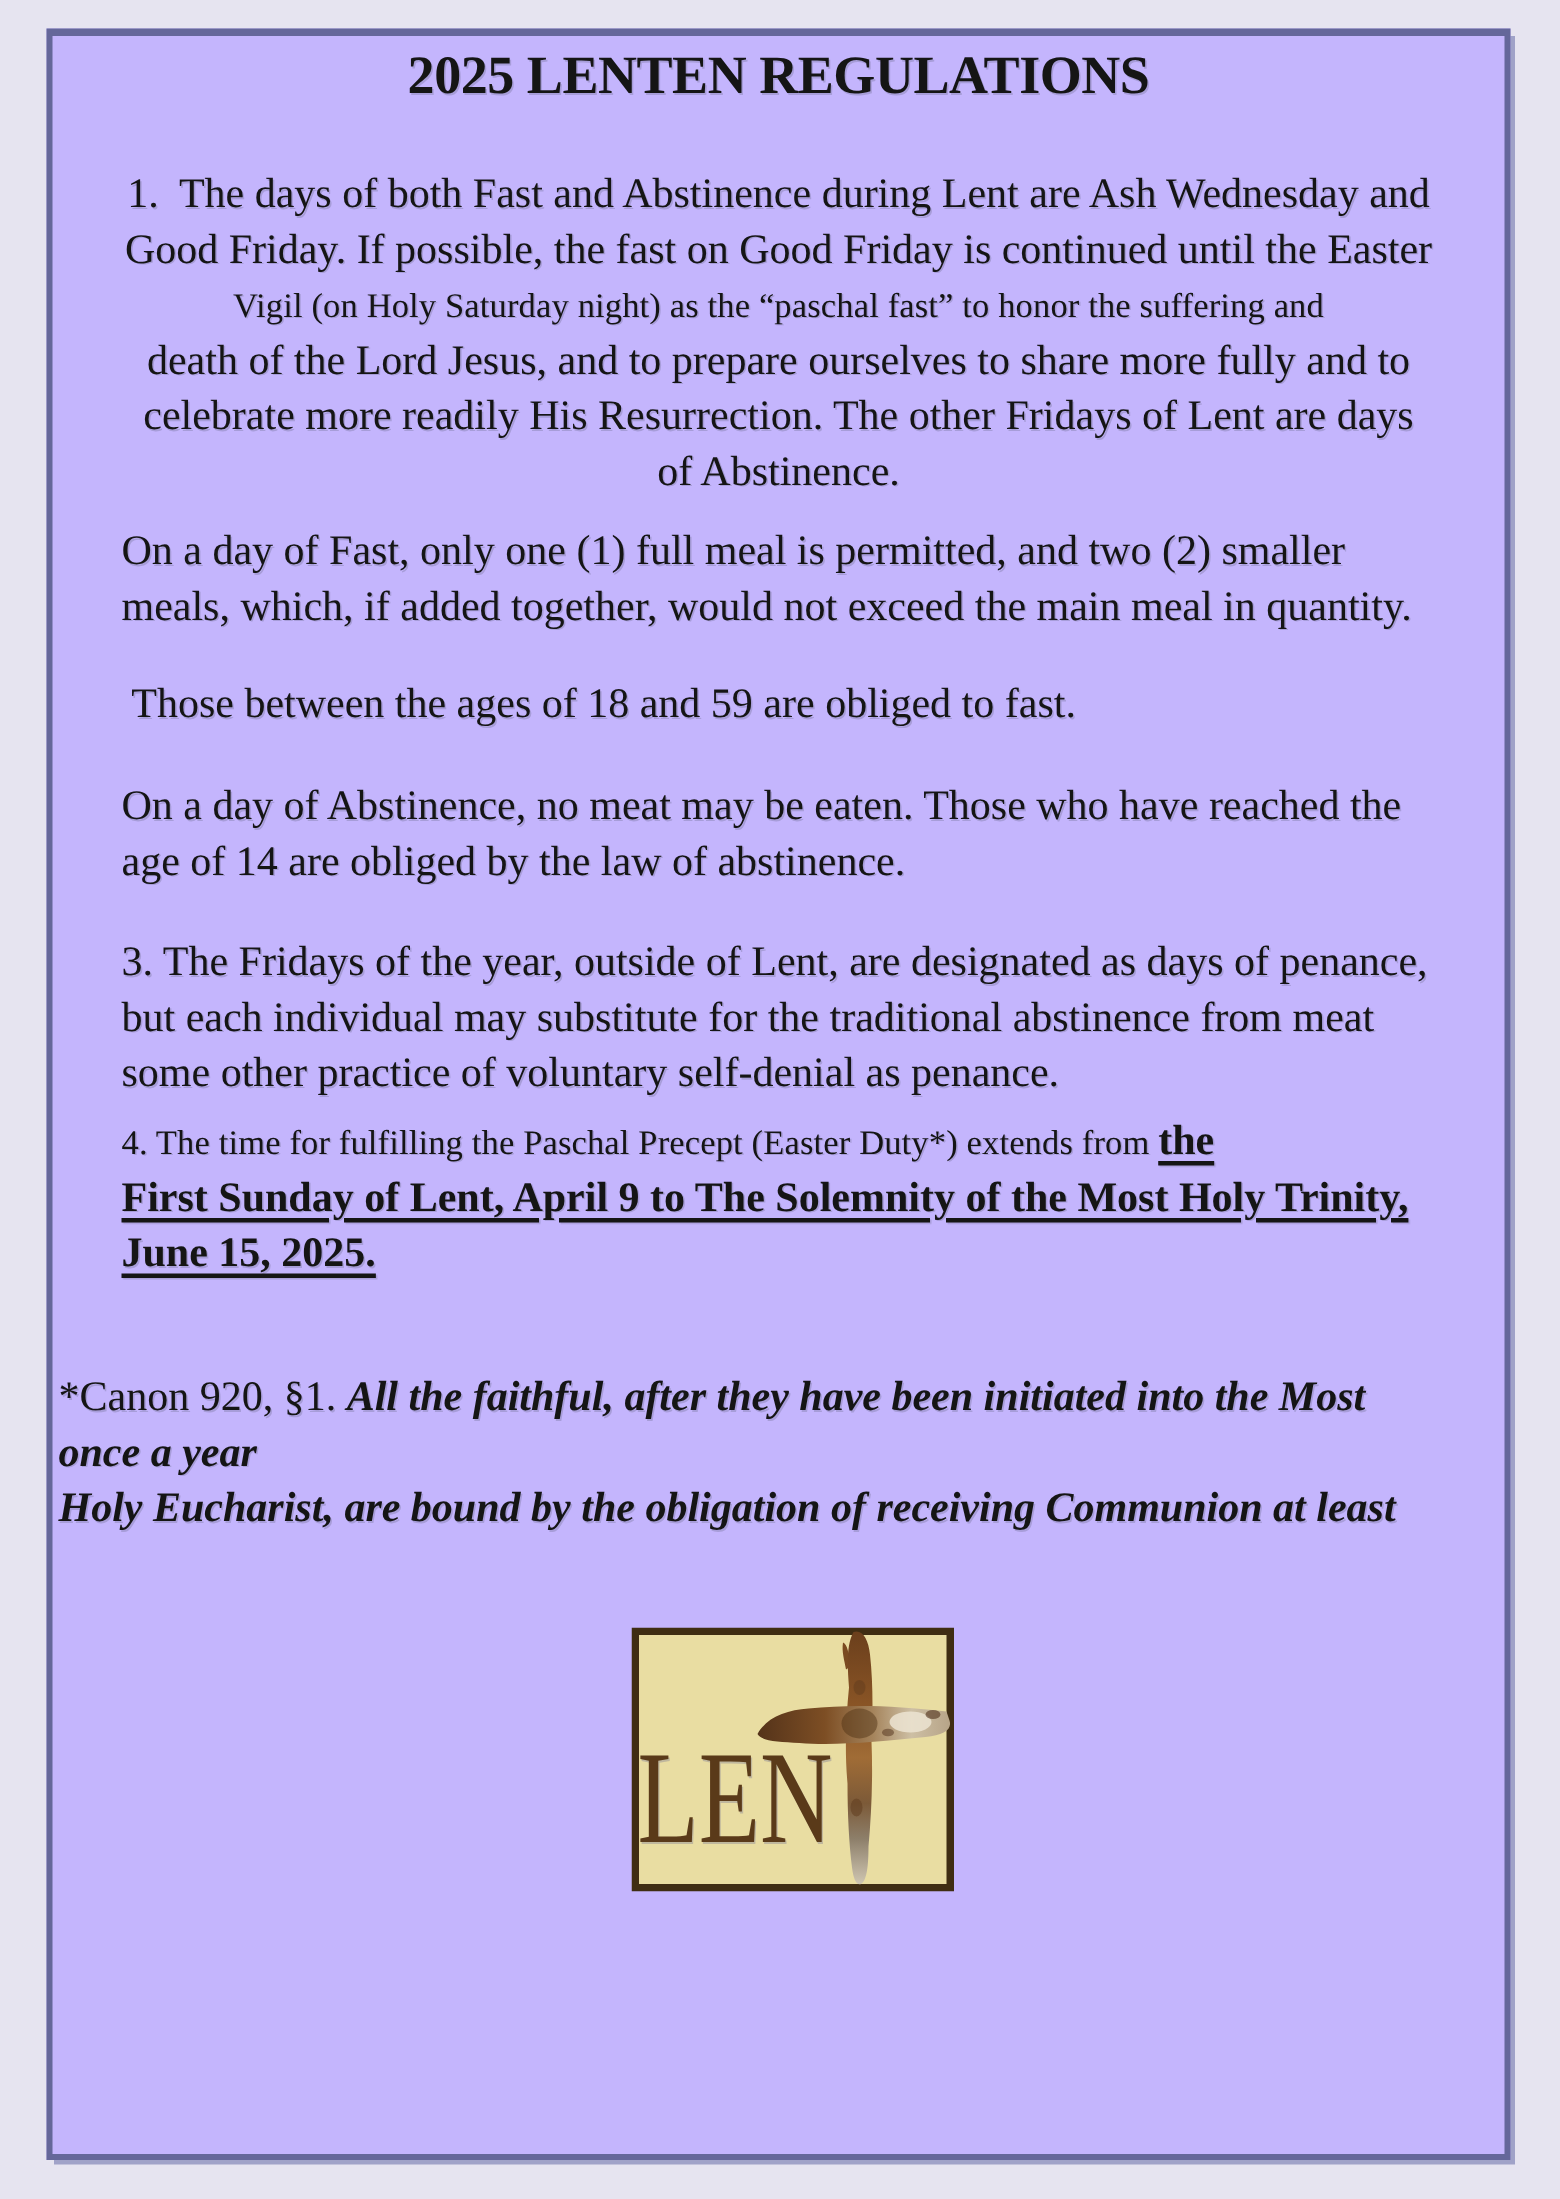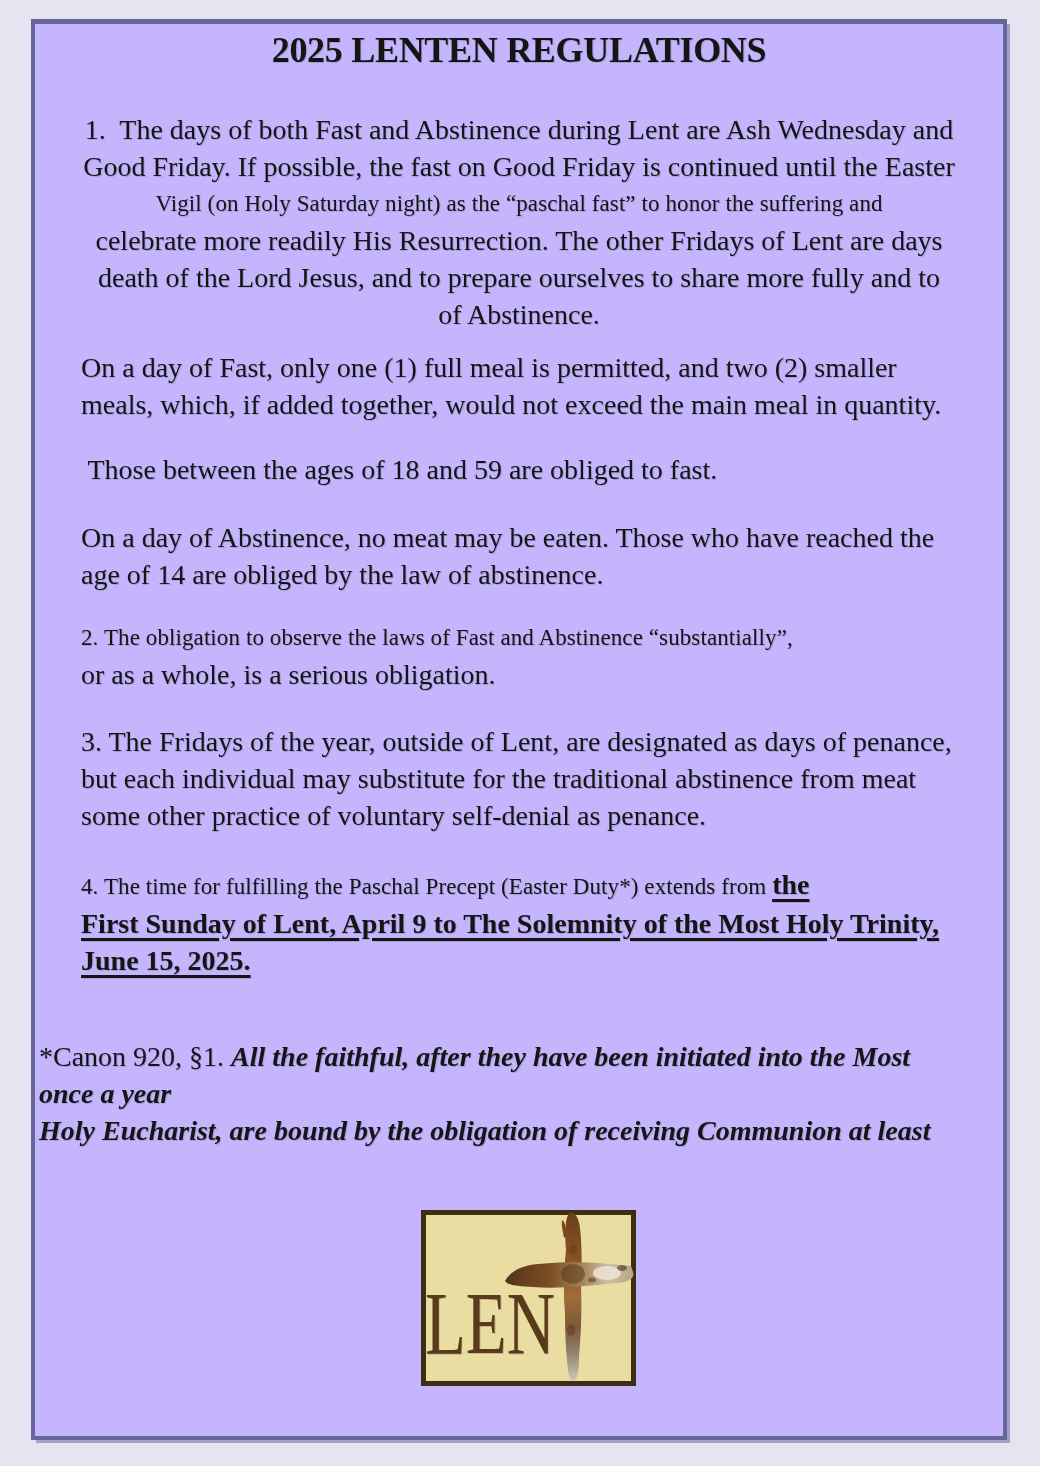--- a/index.html
+++ b/index.html
@@ -40,63 +40,59 @@
     text-decoration-thickness:3px;
     text-underline-offset:5px;
   }
   .bi{font-weight:bold;font-style:italic;}
   .p1{margin-top:39px;}
   .p2{margin-top:16px;}
   .p3{margin-top:28px;}
   .p4{margin-top:31px;}
   .p5{margin-top:26px;}
   .p6{margin-top:30px;}
-  .p7{margin-top:32px;}
+  .p7{margin-top:8px;}
   .footnote{margin-top:59px;margin-left:4px;}
   .lent-figure{
     margin-top:61px;
     margin-left:362px;
     width:215px;height:176px;padding-left:24px;
   }
   .lent-figure svg{display:block;}
 </style>
 </head>
 <body>
 
 <div class="panel">
 
   <h1 class="title">2025 LENTEN REGULATIONS</h1>
 
   <div class="para centered p1">
     <div class="ln">1.  The days of both Fast and Abstinence during Lent are Ash Wednesday and</div>
     <div class="ln">Good Friday. If possible, the fast on Good Friday is continued until the Easter</div>
     <div class="ln alt">Vigil (on Holy Saturday night) as the “paschal fast” to honor the suffering and</div>
+    <div class="ln">death of the Lord Jesus, and to prepare ourselves to share more fully and to</div>
     <div class="ln">celebrate more readily His Resurrection. The other Fridays of Lent are days</div>
-    <div class="ln">death of the Lord Jesus, and to prepare ourselves to share more fully and to</div>
     <div class="ln">of Abstinence.</div>
   </div>
 
   <div class="para indent p2">
     <div class="ln">On a day of Fast, only one (1) full meal is permitted, and two (2) smaller</div>
     <div class="ln">meals, which, if added together, would not exceed the main meal in quantity.</div>
   </div>
 
   <div class="para indent p3">
     <div class="ln"> Those between the ages of 18 and 59 are obliged to fast.</div>
   </div>
 
   <div class="para indent p4">
     <div class="ln">On a day of Abstinence, no meat may be eaten. Those who have reached the</div>
     <div class="ln">age of 14 are obliged by the law of abstinence.</div>
   </div>
 
-  <div class="para indent p5">
-    <div class="ln alt">2. The obligation to observe the laws of Fast and Abstinence “substantially”,</div>
-    <div class="ln">or as a whole, is a serious obligation.</div>
-  </div>
 
   <div class="para indent p6">
     <div class="ln">3. The Fridays of the year, outside of Lent, are designated as days of penance,</div>
     <div class="ln">but each individual may substitute for the traditional abstinence from meat</div>
     <div class="ln">some other practice of voluntary self-denial as penance.</div>
   </div>
 
   <div class="para indent p7">
     <div class="ln"><span class="alt">4. The time for fulfilling the Paschal Precept (Easter Duty*) extends from </span><span class="bu">the</span></div>
     <div class="ln"><span class="bu">First Sunday of Lent, April 9 to The Solemnity of the Most Holy Trinity,</span></div>

